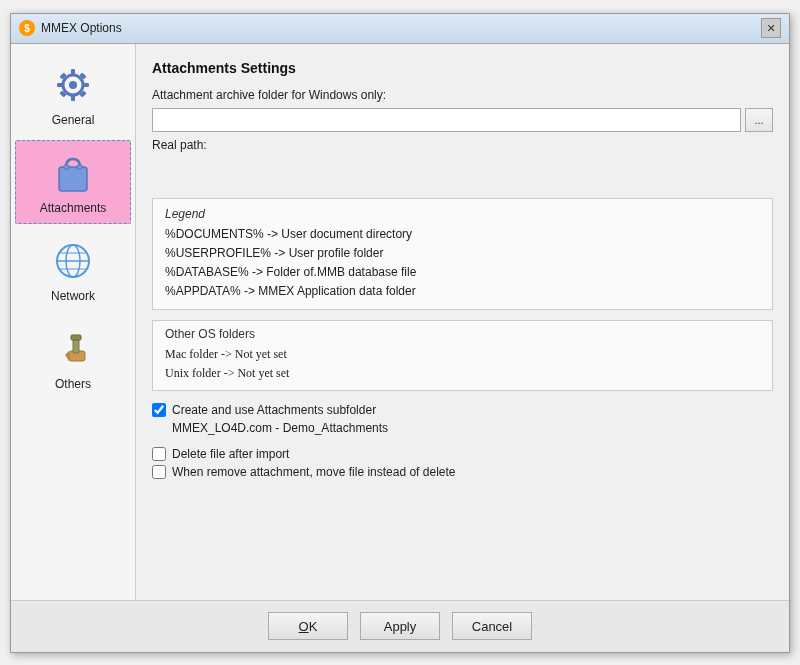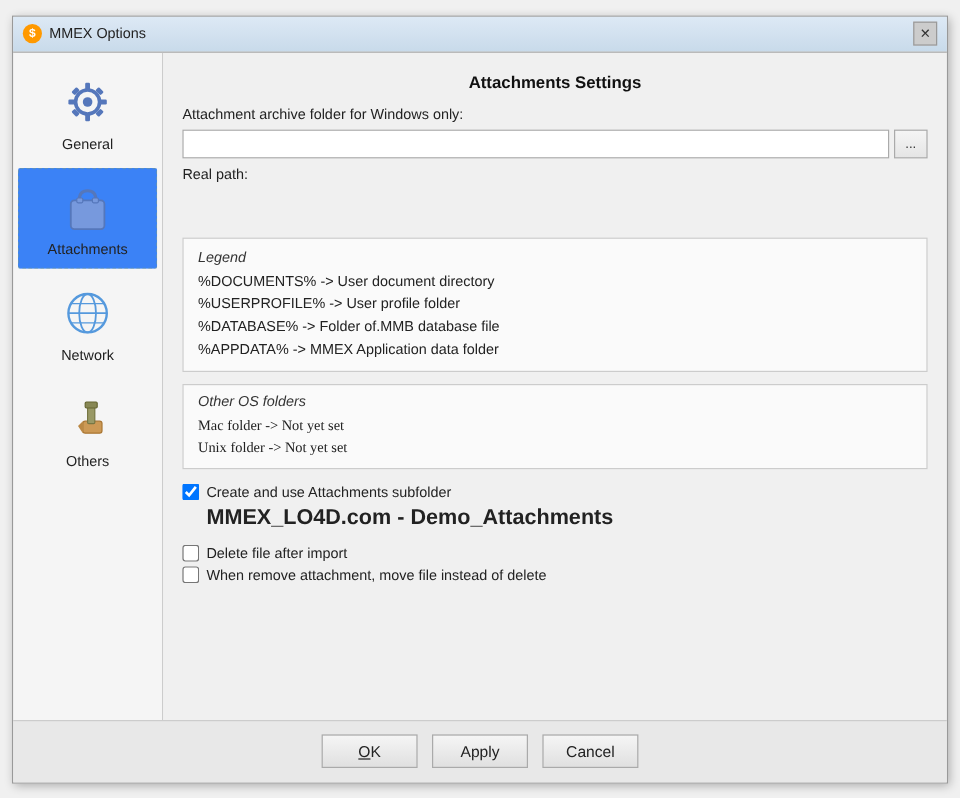--- a/index.html
+++ b/index.html
@@ -80,21 +80,21 @@
     .sidebar-item {
       display: flex;
       flex-direction: column;
       align-items: center;
       padding: 8px 6px;
       cursor: pointer;
       border: 1px solid transparent;
       border-radius: 2px;
     }
     .sidebar-item.active {
-      background: #3b82f6;
+      background: #f9a8d4;
       border: 1px dashed #5a8fc0;
       justify-content: flex-end;
     }
     .sidebar-item-icon {
       width: 48px;
       height: 48px;
       display: flex;
       align-items: center;
       justify-content: center;
       font-size: 28px;
@@ -109,21 +109,20 @@
       flex: 1;
       padding: 16px;
       overflow-y: auto;
       background: #f0f0f0;
     }
     .section-title {
       font-size: 14px;
       font-weight: bold;
       color: #111;
       margin-bottom: 12px;
-      text-align: center;
     }
     .form-label {
       font-size: 12px;
       color: #222;
       margin-bottom: 6px;
       display: block;
     }
     .input-row {
       display: flex;
       align-items: center;
@@ -173,21 +172,20 @@
       color: #222;
       line-height: 1.6;
     }
     .other-os-box {
       border: 1px solid #ccc;
       background: #fafafa;
       padding: 6px 12px;
       margin-bottom: 12px;
     }
     .other-os-title {
-      font-style: italic;
       font-size: 12px;
       color: #333;
       margin-bottom: 4px;
     }
     .other-os-item {
       font-size: 12px;
       color: #222;
       line-height: 1.6;
       font-family: Liberation Serif, serif;
     }
@@ -200,24 +198,23 @@
     .checkbox-row input[type=checkbox] {
       width: 14px;
       height: 14px;
       cursor: pointer;
     }
     .checkbox-label {
       font-size: 12px;
       color: #222;
     }
     .subfolder-path {
-      font-size: 18px;
+      font-size: 12px;
       color: #222;
       margin: 4px 0 12px 20px;
-      font-weight: bold;
     }
     .bottom-bar {
       height: 52px;
       background: #e8e8e8;
       border-top: 1px solid #ccc;
       display: flex;
       align-items: center;
       justify-content: center;
       gap: 12px;
       flex-shrink: 0;

